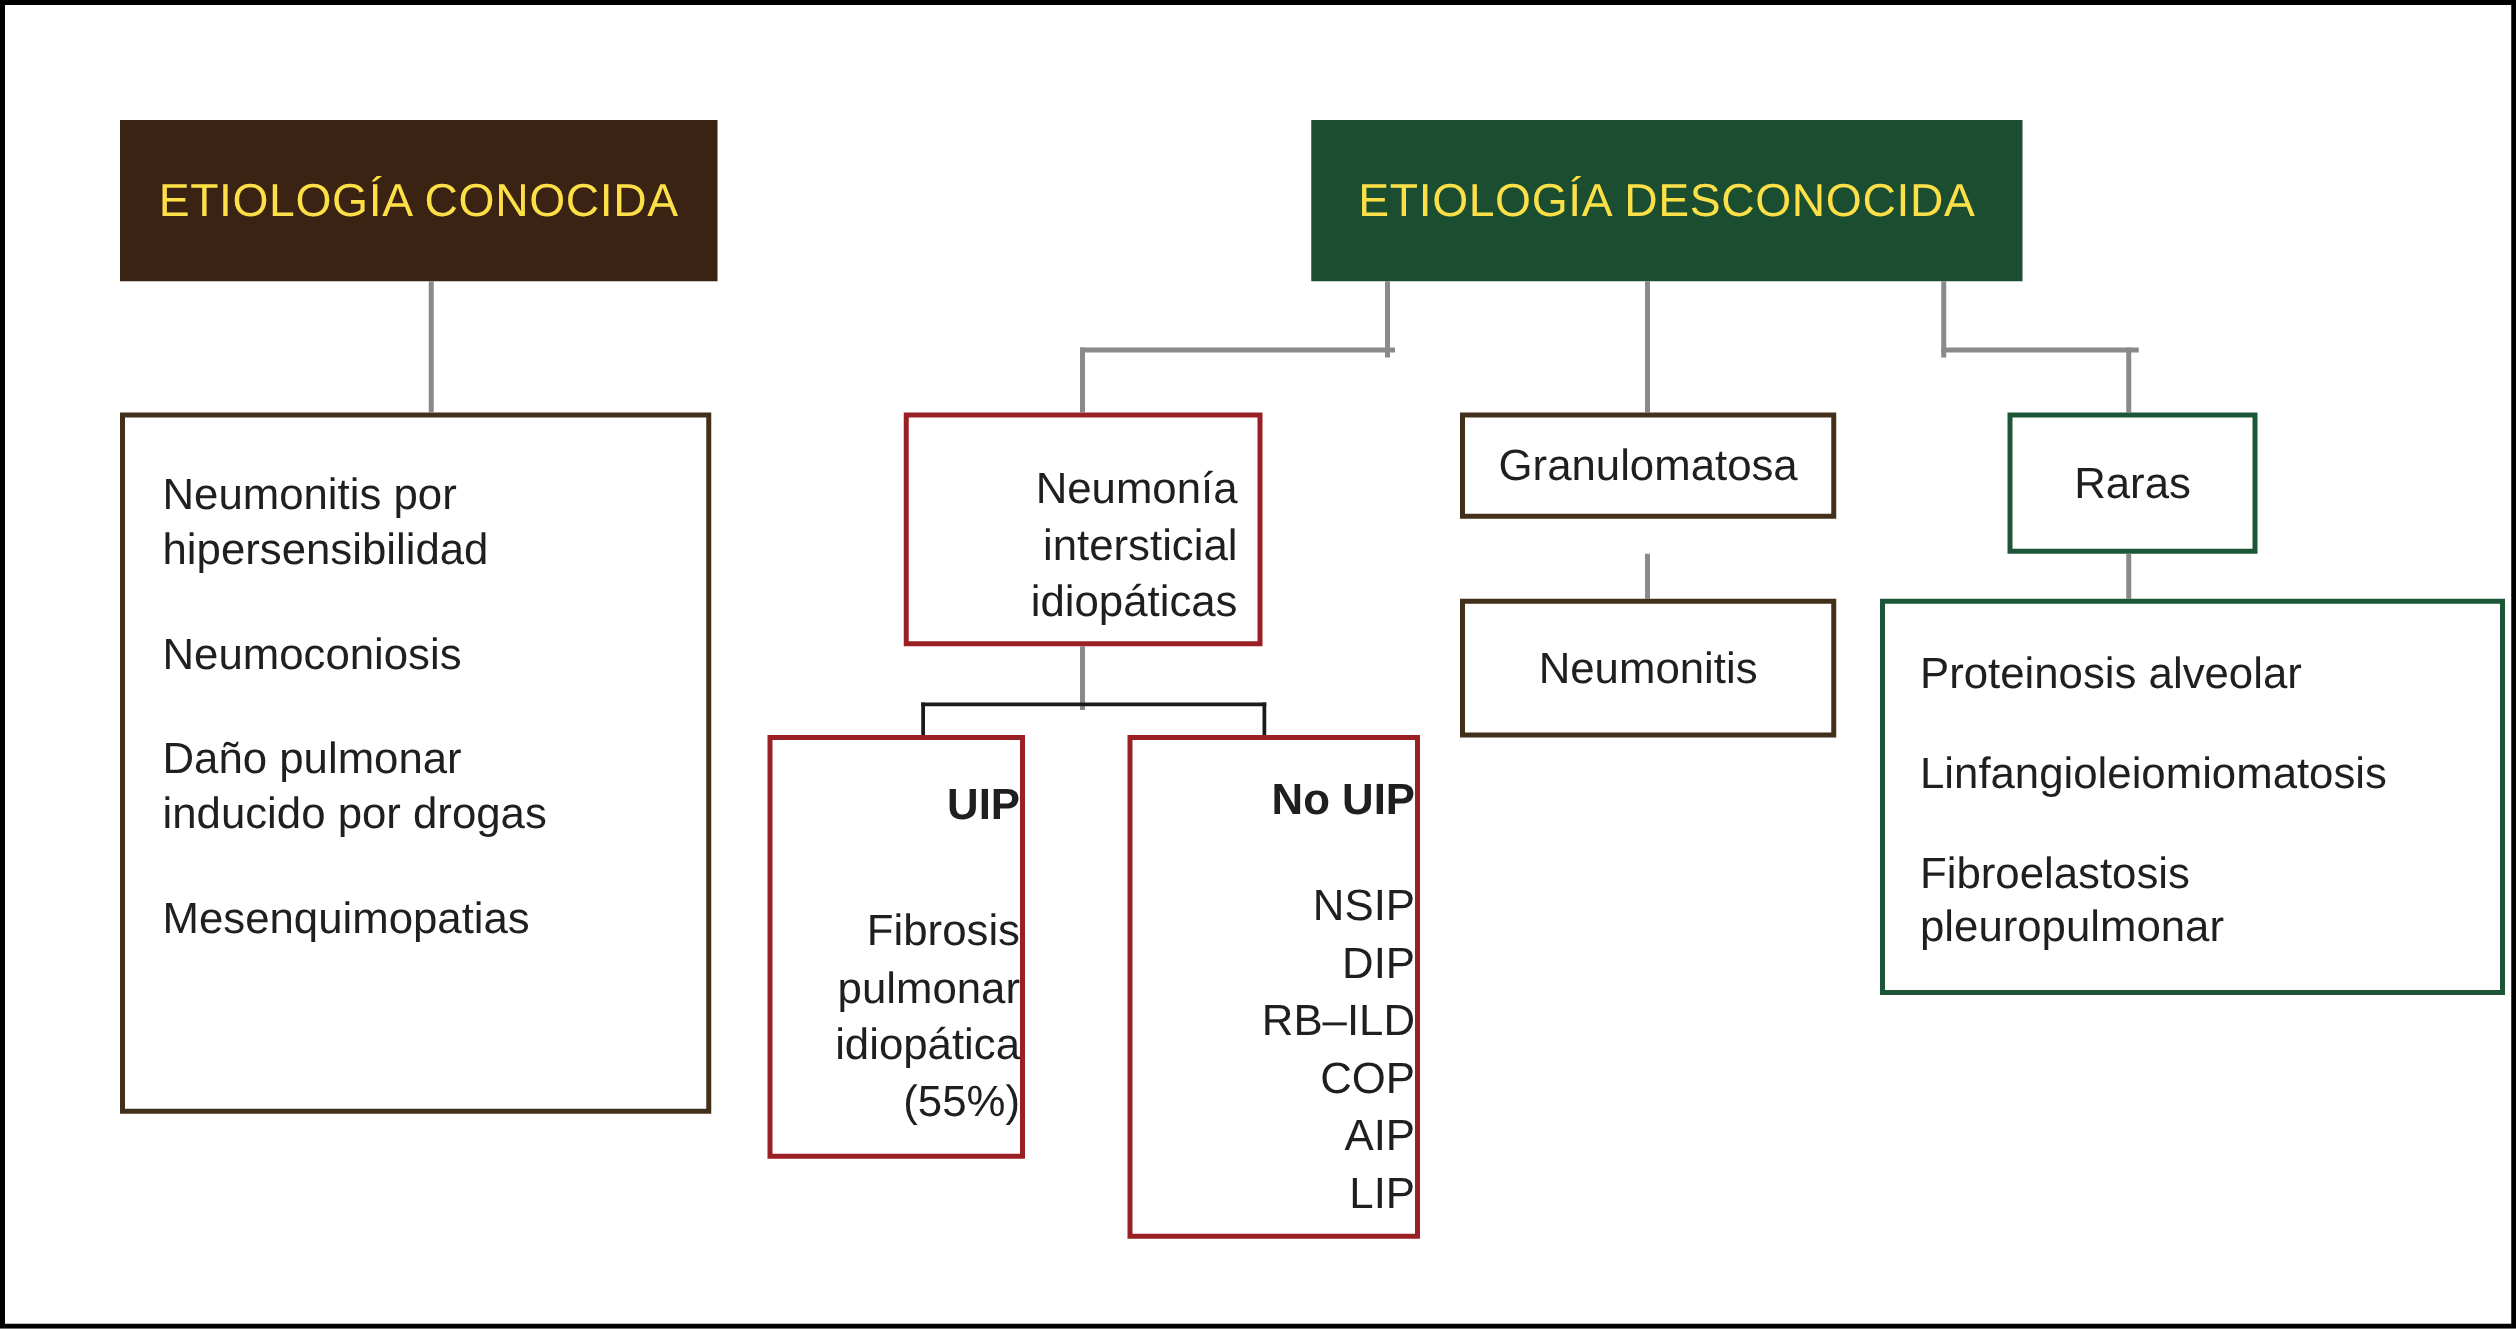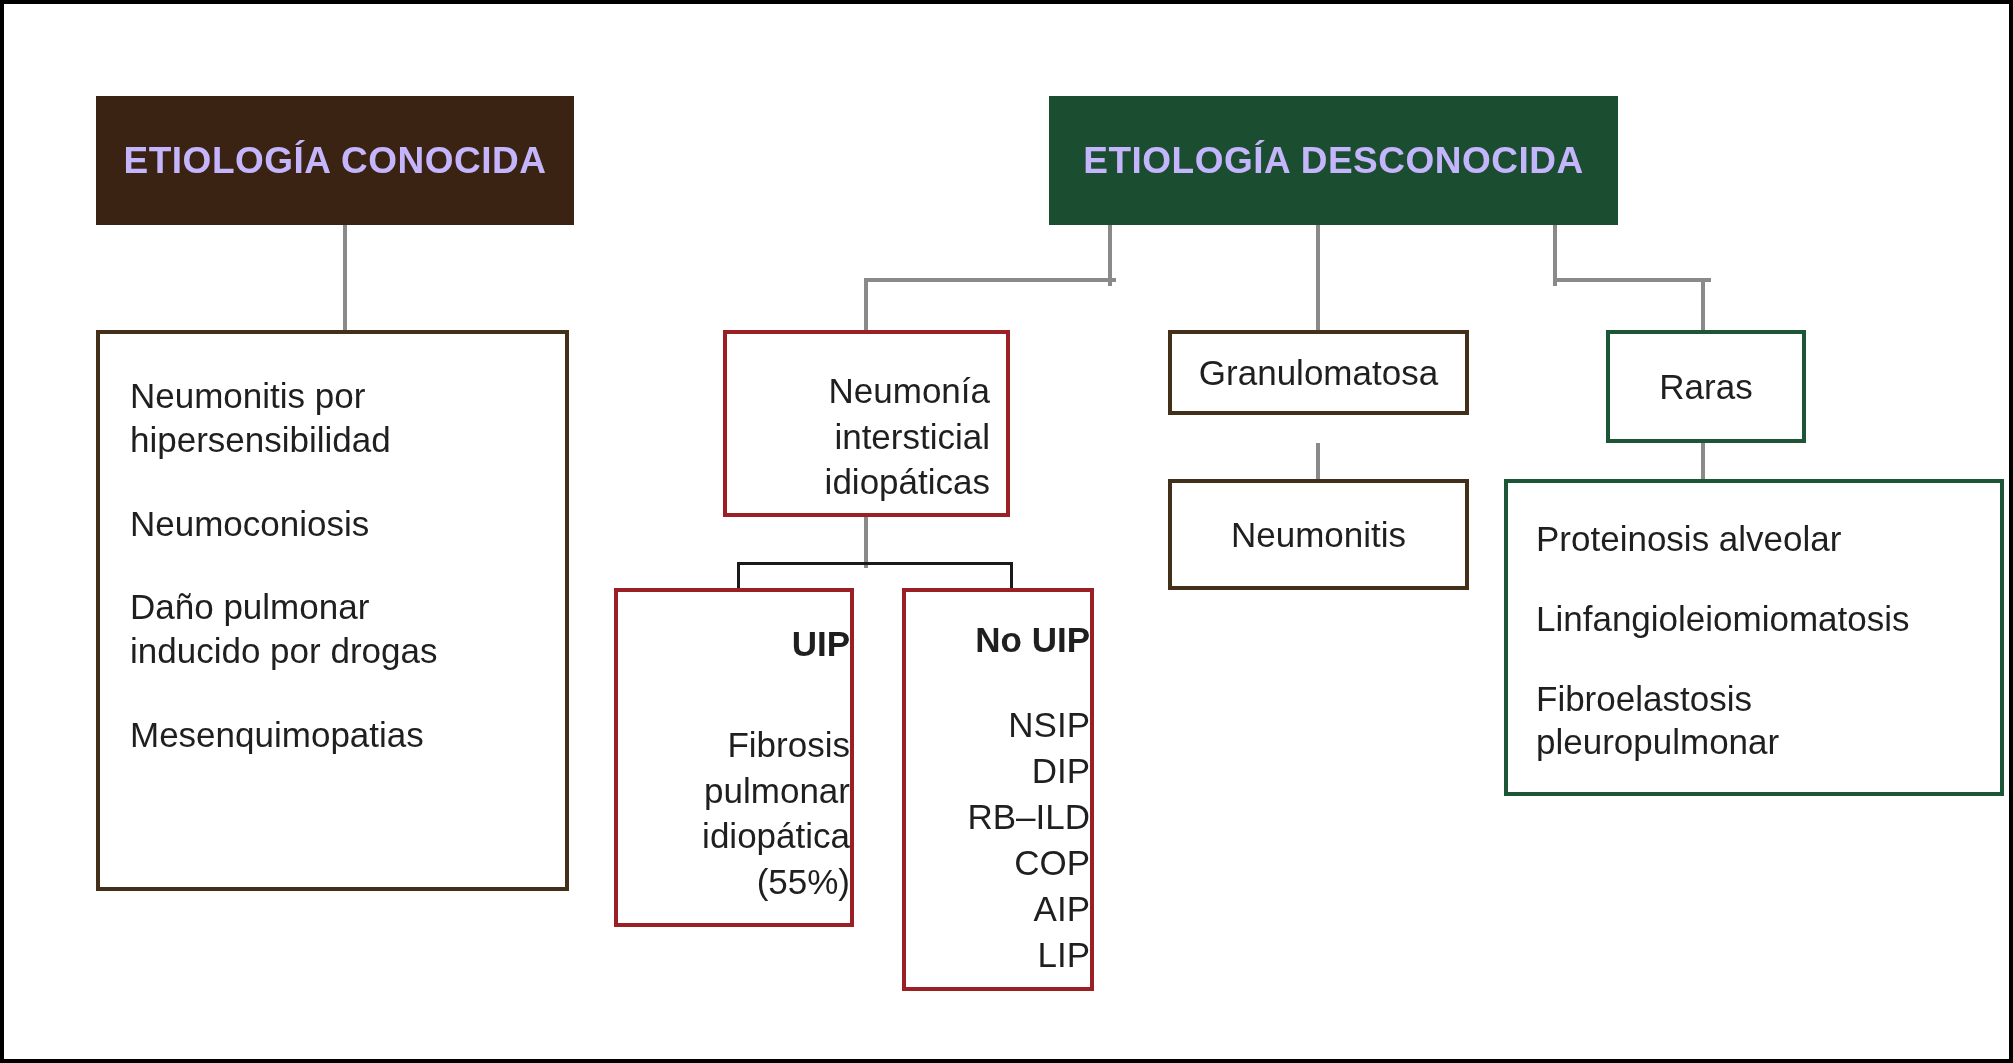--- a/index.html
+++ b/index.html
@@ -11,40 +11,40 @@
     border:4px solid #000000;
     font-family:"Liberation Sans","DejaVu Sans",sans-serif;
     color:#1F1F1F;
     overflow:hidden;
   }
 
   
   .hdr {
     position:absolute;
     display:flex; align-items:center; justify-content:center;
-    color:#c4b5fd; font-weight:bold; font-size:37px; letter-spacing:0.5px;
+    color:#fde047; font-weight:normal; font-size:37px; letter-spacing:0.5px;
   }
   #hdr-known   { left:92px;  top:92px; width:478px; height:129px; background:#3A2312; }
   #hdr-unknown { left:1045px; top:92px; width:569px; height:129px; background:#1B4E31; }
 
   
   .box { position:absolute; background:#ffffff; box-sizing:border-box; font-size:35px; }
   .b-brown { border:4px solid #42301A; }
   .b-red   { border:4px solid #9A2026;text-align:right; }
   .b-green { border:4px solid #1D5636; }
   .center  { display:flex; align-items:center; justify-content:center; }
 
   #box-known      { left:92px;   top:326px; width:473px; height:561px; }
   #box-nii        { left:719px;  top:326px; width:287px; height:187px; }
   #box-granu      { left:1164px; top:326px; width:301px; height:85px; }
   #box-sarco      { left:1164px; top:475px; width:301px; height:111px; }
   #box-raras      { left:1602px; top:326px; width:200px; height:113px; }
   #box-raras-list { left:1500px; top:475px; width:500px; height:317px; }
-  #box-uip        { left:610px;  top:584px; width:240px; height:339px; }
-  #box-nouip      { left:898px;  top:584px; width:192px; height:403px; }
+  #box-uip        { left:610px;  top:584px; width:206px; height:339px; }
+  #box-nouip      { left:898px;  top:584px; width:234px; height:403px; }
 
   
   .known-items { padding:40px 24px 0 30px; }
   .known-item  { white-space:pre-line; line-height:1.25; margin-bottom:40px; }
 
   .nii-inner { padding:34px 16px 0 44px; line-height:1.3; white-space:pre-line; }
 
   .uip-title { font-weight:bold; padding:32px 0 0 40px; }
   .uip-body  { padding:58px 0 0 40px; line-height:1.3; white-space:pre-line; }
 

